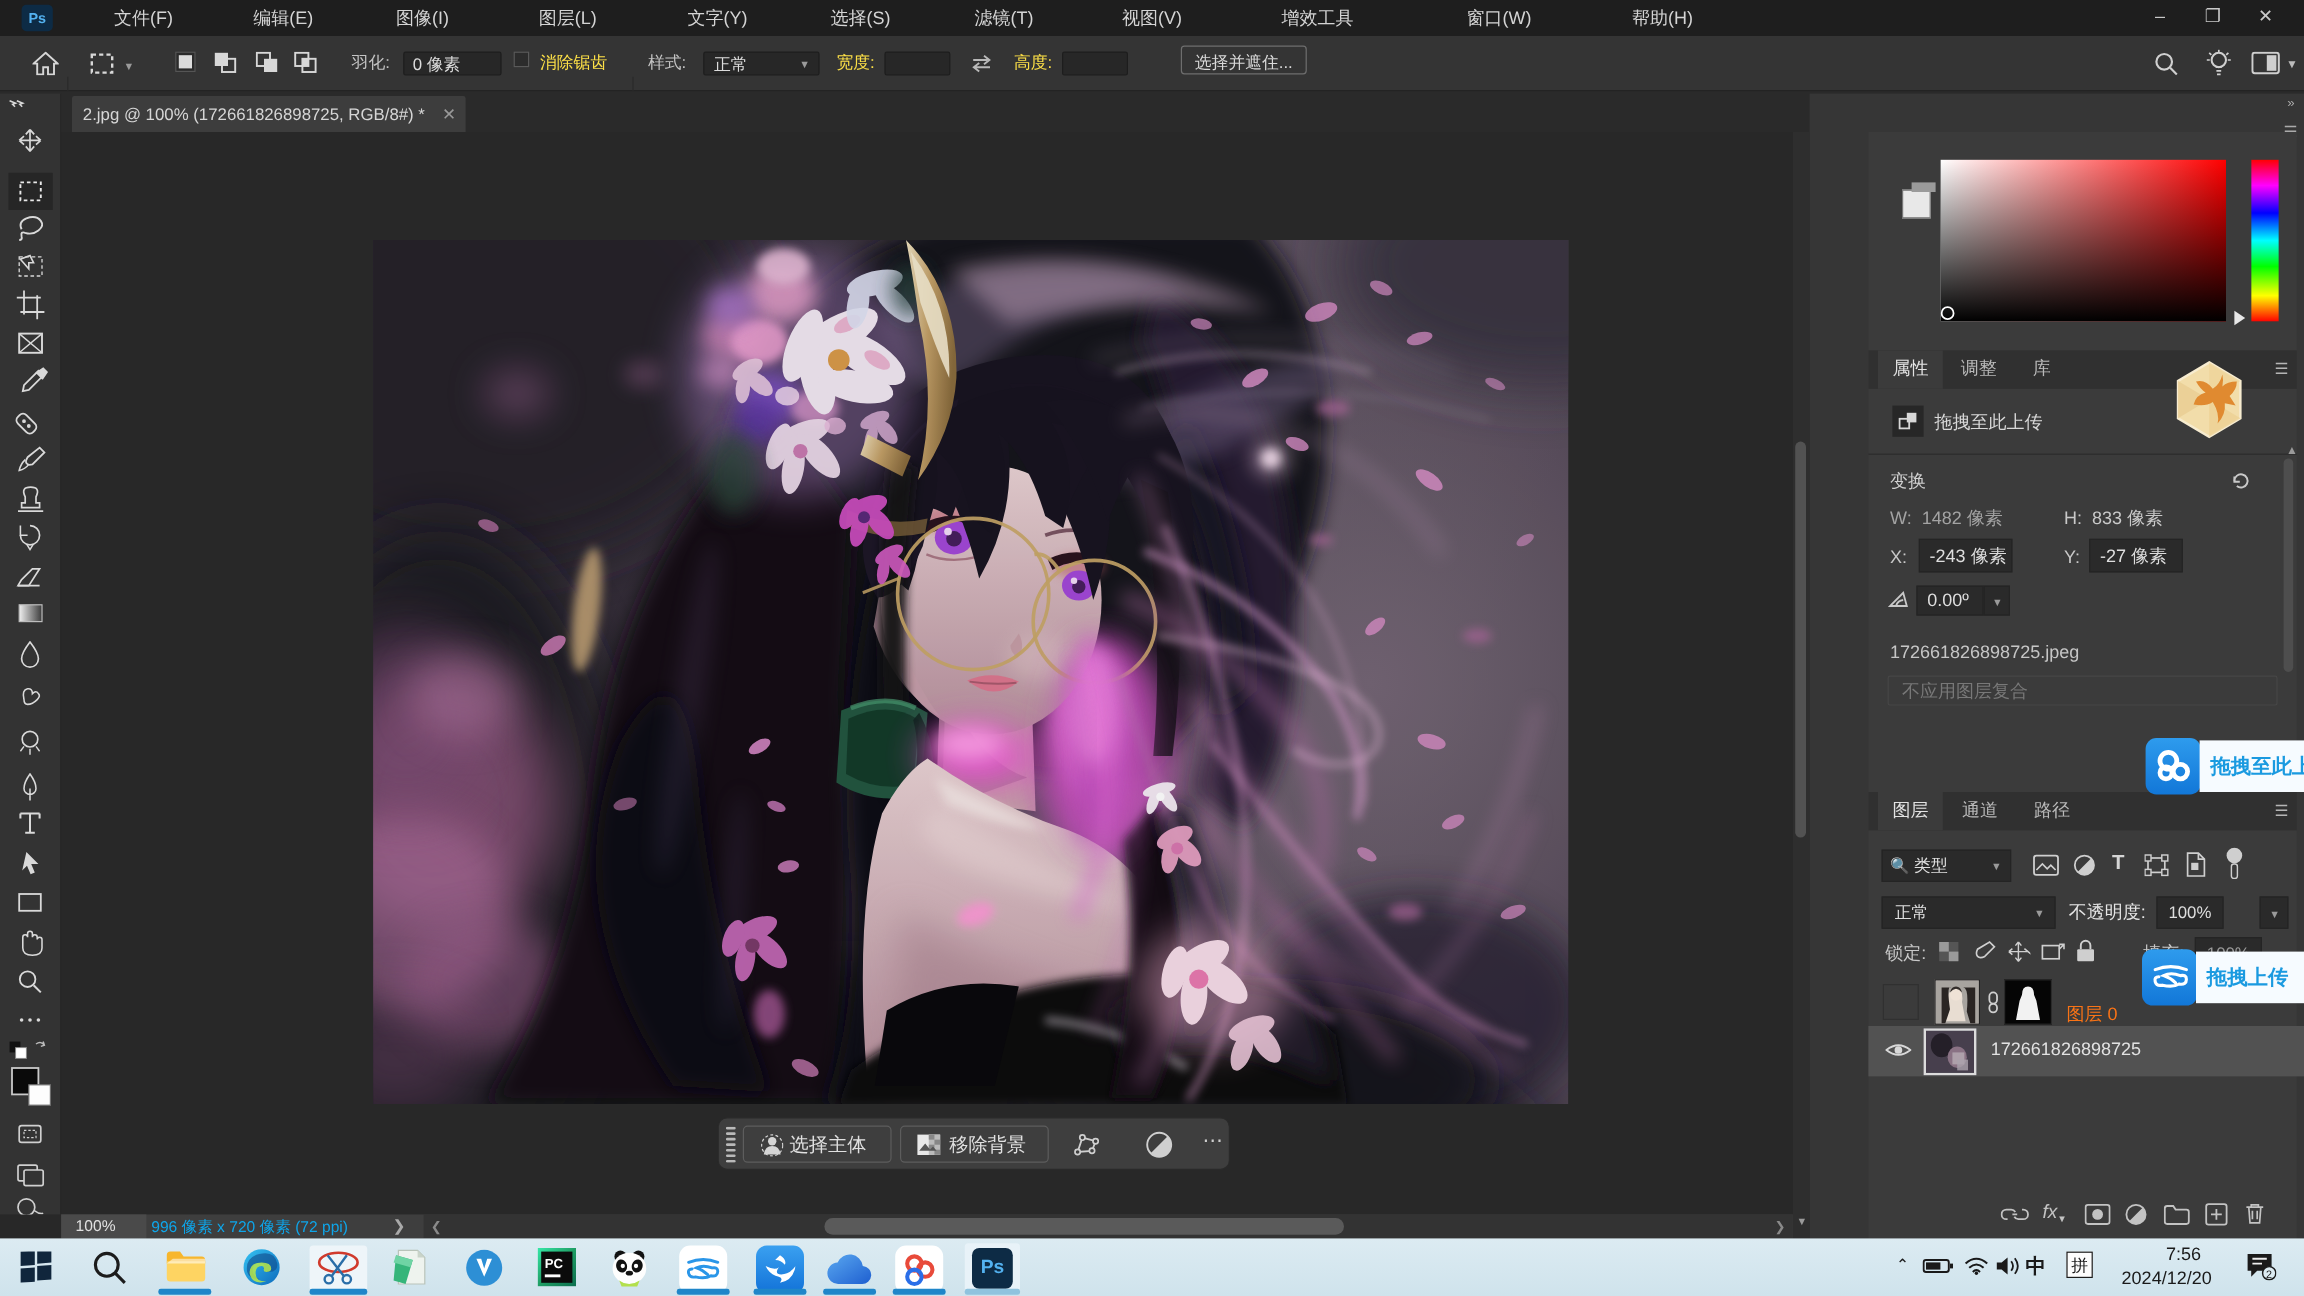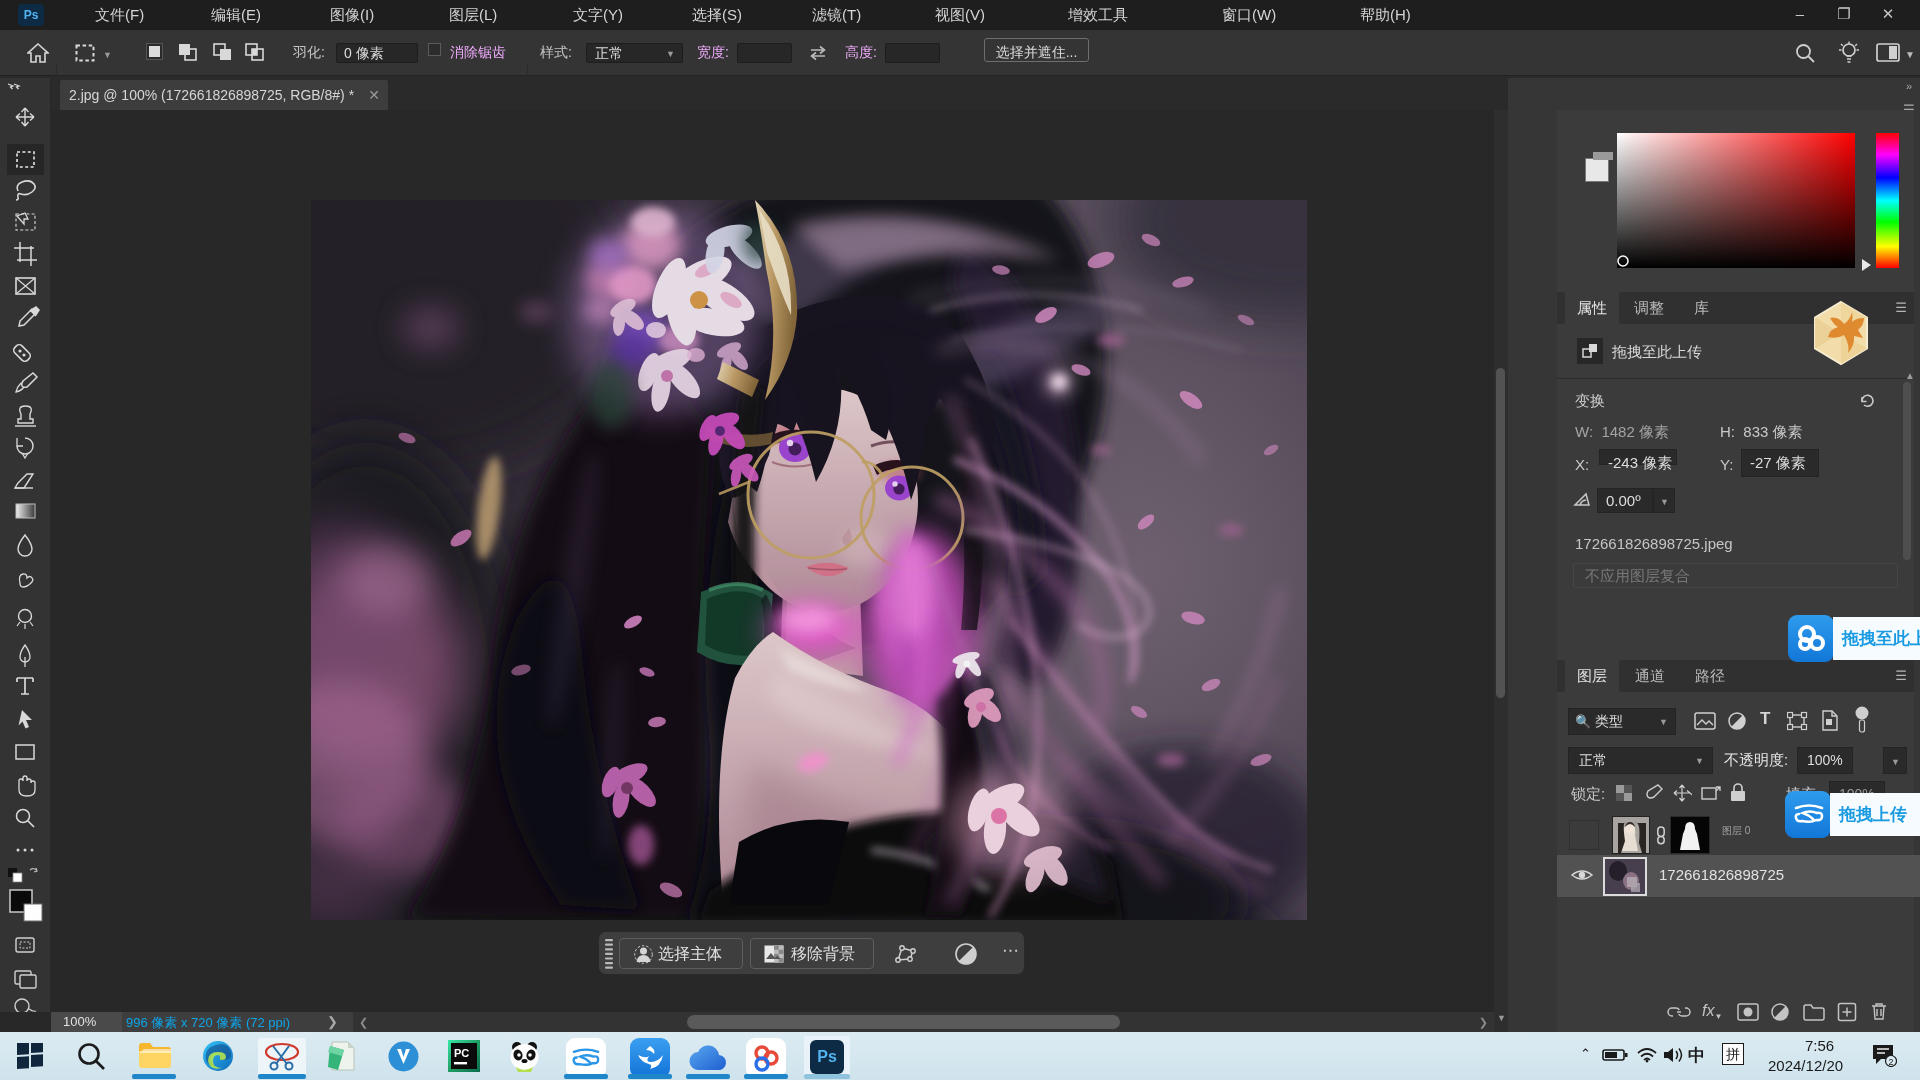--- a/index.html
+++ b/index.html
@@ -7,21 +7,21 @@
 #stage{position:relative;width:1920px;height:1080px;}
 .abs{position:absolute;}
 
 #menubar{left:0;top:0;width:1920px;height:30px;background:#1e1e1e;color:#d4d4d4;font-size:15px;}
 #menubar .mi{position:absolute;top:6px;white-space:nowrap;}
 #pslogo{position:absolute;left:18px;top:4px;width:26px;height:22px;background:#0d2b45;border-radius:4px;color:#53b2f0;font-size:12px;font-weight:bold;text-align:center;line-height:22px;}
 .winbtn{position:absolute;top:0;width:44px;height:28px;color:#c8c8c8;font-size:15px;text-align:center;line-height:28px;}
 
 #optbar{left:0;top:30px;width:1920px;height:46px;background:#343434;border-bottom:1px solid #232323;color:#c4c4c4;font-size:14px;}
 .obox{position:absolute;background:#272727;border:1px solid #1d1d1d;border-radius:2px;height:20px;}
-.dim{color:#f0abfc;}
+.dim{color:#fde047;}
 
 #tabzone{left:0;top:76px;width:1920px;height:34px;background:#2a2a2a;}
 #doctab{position:absolute;left:60px;top:4px;width:328px;height:30px;background:#3d3d3d;color:#d6d6d6;font-size:14px;line-height:30px;border-radius:2px 2px 0 0;}
 
 #toolbar{left:0;top:78px;width:51px;height:934px;background:#333333;border-right:1px solid #272727;}
 
 #canvas{left:51px;top:110px;width:1443px;height:902px;background:#282828;}
 #vsb{left:1494px;top:110px;width:14px;height:922px;background:#2e2e2e;}
 #vsb .thumb{position:absolute;left:2px;width:9px;background:#525252;border-radius:5px;}
 #statusbar{left:51px;top:1012px;width:1443px;height:20px;background:#3e3e3e;color:#cfcfcf;font-size:13px;}
@@ -595,21 +595,21 @@
       <div style="position:absolute;left:55px;top:51px;color:#d8d8d8;font-size:15px">拖拽至此上传</div>
       <div style="position:absolute;left:0;top:86px;width:357px;height:1px;background:#2c2c2c"></div>
       <div style="position:absolute;left:18px;top:100px;color:#d0d0d0;font-size:15px">变换</div>
       <svg style="position:absolute;left:301px;top:100px" width="18" height="18" viewBox="0 0 18 18">
           <path d="M4 9 a5.5 5.5 0 1 1 2 4" fill="none" stroke="#c9c9c9" stroke-width="1.6"></path>
           <path d="M4 5 v4.5 h4.5" fill="none" stroke="#c9c9c9" stroke-width="1.6"></path>
         </svg>
       <div style="position:absolute;left:18px;top:131px;color:#a3a3a3;font-size:15px">W:&nbsp; 1482 像素</div>
       <div style="position:absolute;left:163px;top:131px;color:#c9c9c9;font-size:15px">H:&nbsp; 833 像素</div>
       <div class="inbox" style="left:18px;top:160px;width:20px;height:26px;border:none;background:none;color:#c9c9c9;font-size:15px;padding-top:4px">X:</div>
-      <div class="inbox" style="left:42px;top:157px;width:78px;height:16px;padding:4px 0 0 8px;font-size:15px">-243 像素</div>
+      <div class="inbox" style="left:42px;top:157px;width:78px;height:28px;padding:4px 0 0 8px;font-size:15px">-243 像素</div>
       <div class="inbox" style="left:163px;top:160px;width:20px;height:26px;border:none;background:none;color:#c9c9c9;font-size:15px;padding-top:4px">Y:</div>
       <div class="inbox" style="left:184px;top:157px;width:78px;height:28px;padding:4px 0 0 8px;font-size:15px">-27 像素</div>
       <svg style="position:absolute;left:16px;top:198px" width="20" height="18">
           <path d="M2 15 L16 15 L13 4 Z M13 10 a7 7 0 0 0 -6 5" fill="none" stroke="#c9c9c9" stroke-width="1.5"></path>
         </svg>
       <div class="inbox" style="left:40px;top:196px;width:56px;height:25px;padding:3px 0 0 8px;font-size:15px">0.00º</div>
       <div class="inbox" style="left:96px;top:196px;width:22px;height:25px;color:#9a9a9a;font-size:9px;padding:8px 0 0 6px">▼</div>
       <div style="position:absolute;left:18px;top:243px;color:#c6c6c6;font-size:15px">172661826898725.jpeg</div>
       <div style="position:absolute;left:16px;top:271px;width:325px;height:25px;border:1px solid #474747;border-radius:2px;color:#787878;font-size:15px;padding:3px 0 0 11px">不应用图层复合</div>
     </div>
@@ -688,21 +688,21 @@
           </svg>
       </div>
       <svg style="position:absolute;left:97px;top:165px" width="14" height="20">
           <path d="M7 2 a3.2 3.2 0 0 1 3.2 3.2 v3 a3.2 3.2 0 0 1 -6.4 0 v-3 A3.2 3.2 0 0 1 7 2 z M7 11.5 a3.2 3.2 0 0 1 3.2 3.2 v0.8 a3.2 3.2 0 0 1 -6.4 0 v-0.8 a3.2 3.2 0 0 1 3.2 -3.2 z" fill="none" stroke="#cfcfcf" stroke-width="1.5"></path>
         </svg>
       <div style="position:absolute;left:113px;top:156px;width:40px;height:38px;background:#050505;border:1px solid #2a2a2a">
         <svg width="38" height="36">
             <path d="M19 5 q-5 0 -5 7 l-2 5 -3 16 h20 l-3 -16 -2 -5 q0 -7 -5 -7 z" fill="#f2f2f2"></path>
           </svg>
       </div>
-      <div style="position:absolute;left:165px;top:164px;color:#a3a3a3;font-size:10px">图层 0</div>
+      <div style="position:absolute;left:165px;top:176px;color:#f97316;font-size:15px">图层 0</div>
 
       <div style="position:absolute;left:0;top:195px;width:397px;height:42px;background:#525252">
         <svg style="position:absolute;left:14px;top:12px" width="22" height="16">
             <path d="M1 8 q10 -8 20 0 q-10 8 -20 0 z" fill="none" stroke="#d8d8d8" stroke-width="1.5"></path>
             <circle cx="11" cy="8" r="3.2" fill="#d8d8d8"></circle>
           </svg>
         <div style="position:absolute;left:46px;top:2px;width:44px;height:39px;background:#3a3542;border:2px solid #dcdcdc">
           <svg width="40" height="35">
               <rect width="40" height="35" fill="#473f4d"></rect>
               <ellipse cx="13" cy="12" rx="9" ry="10" fill="#241f28"></ellipse>

